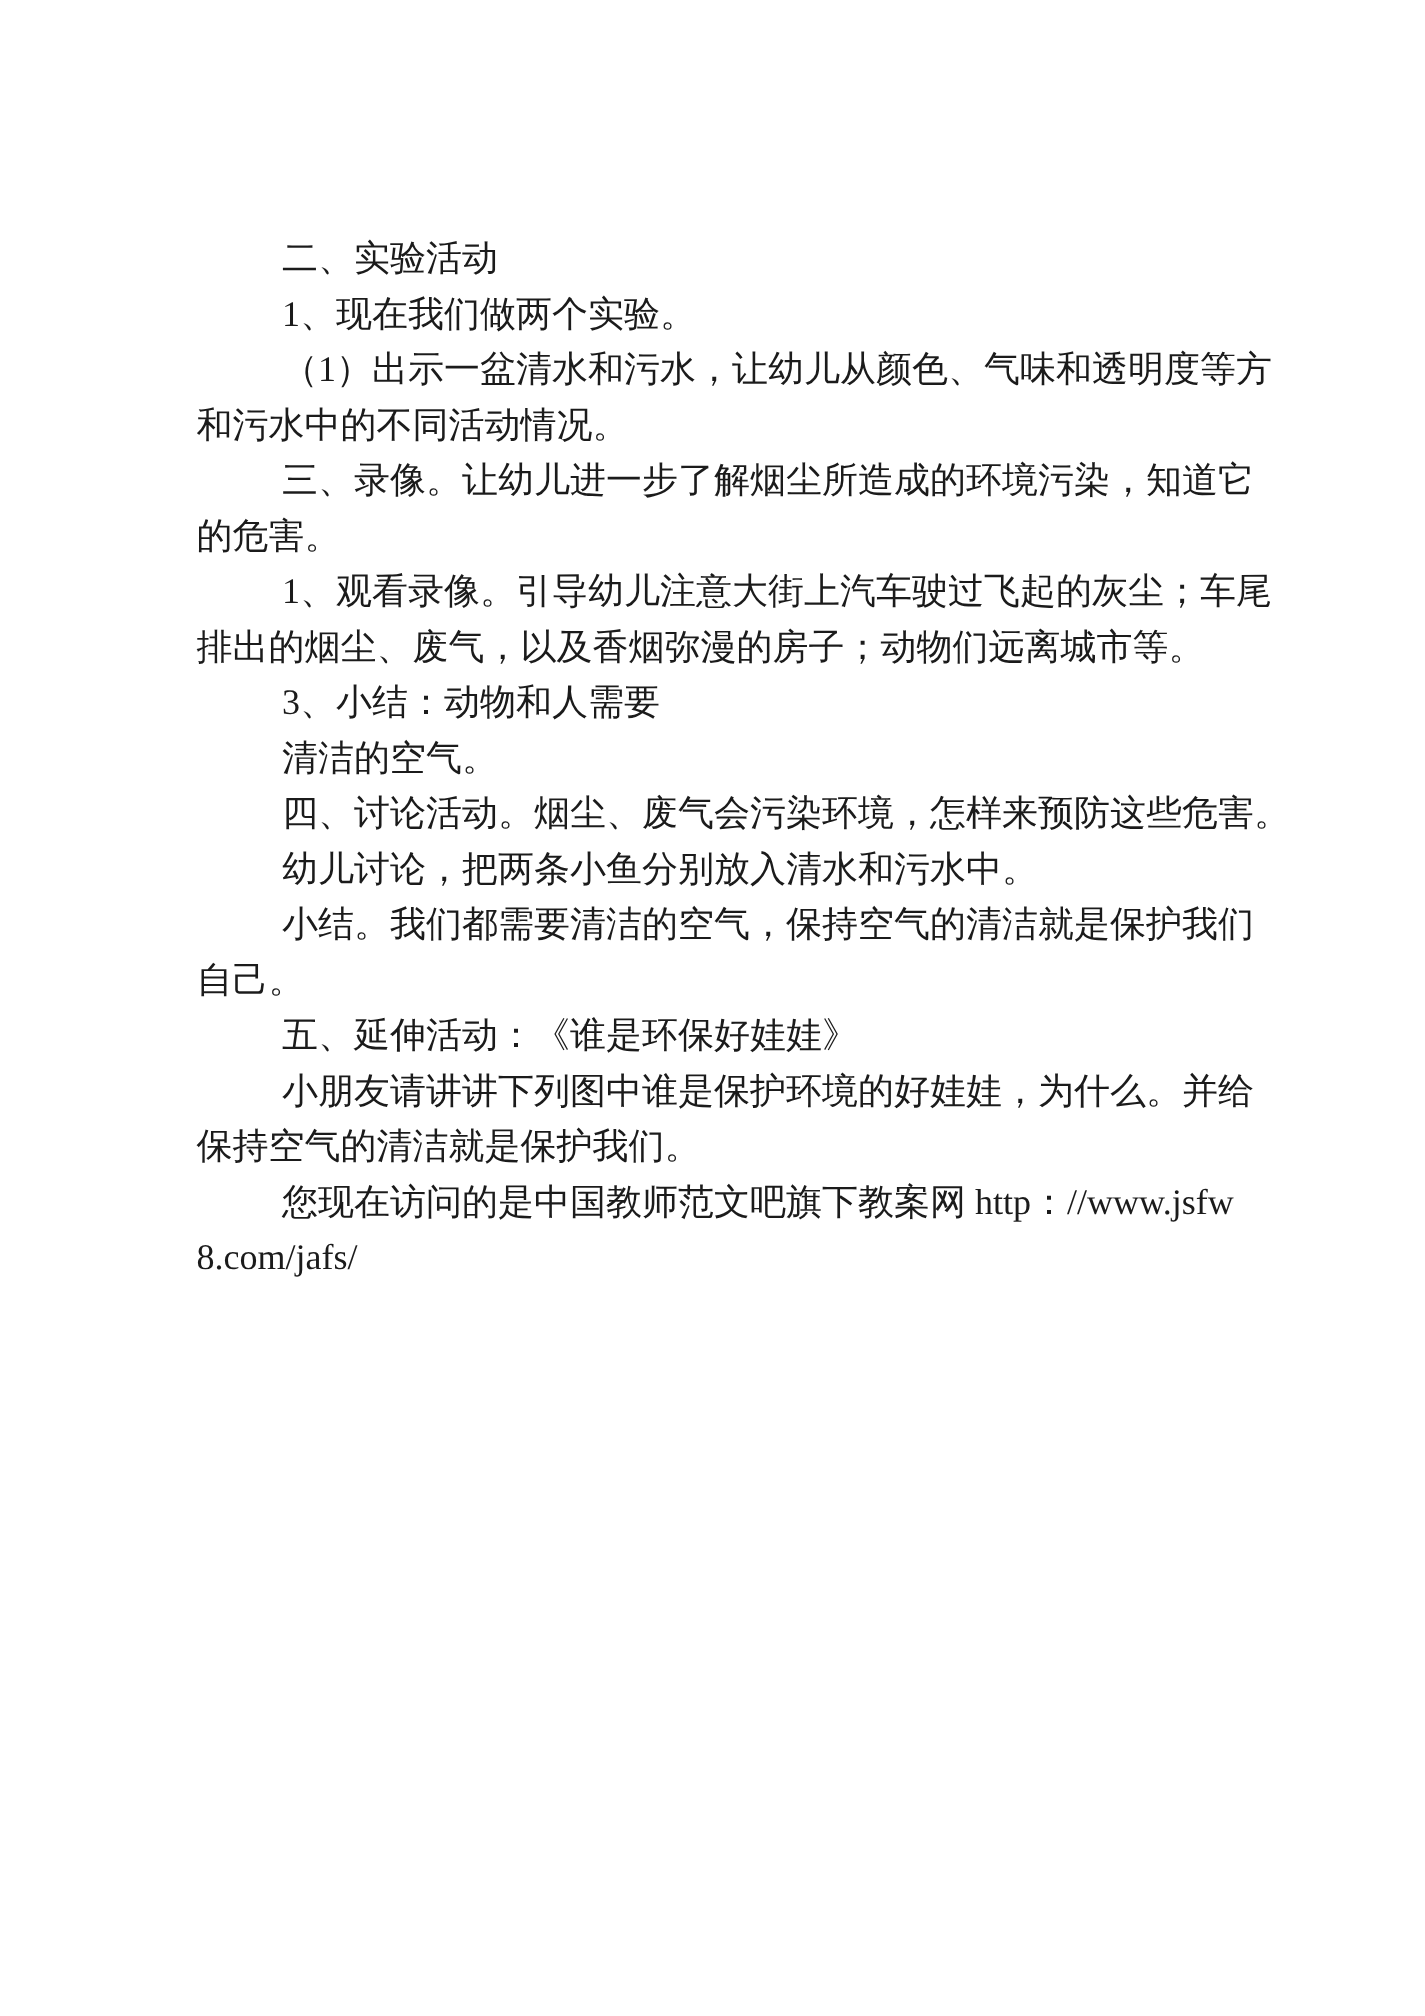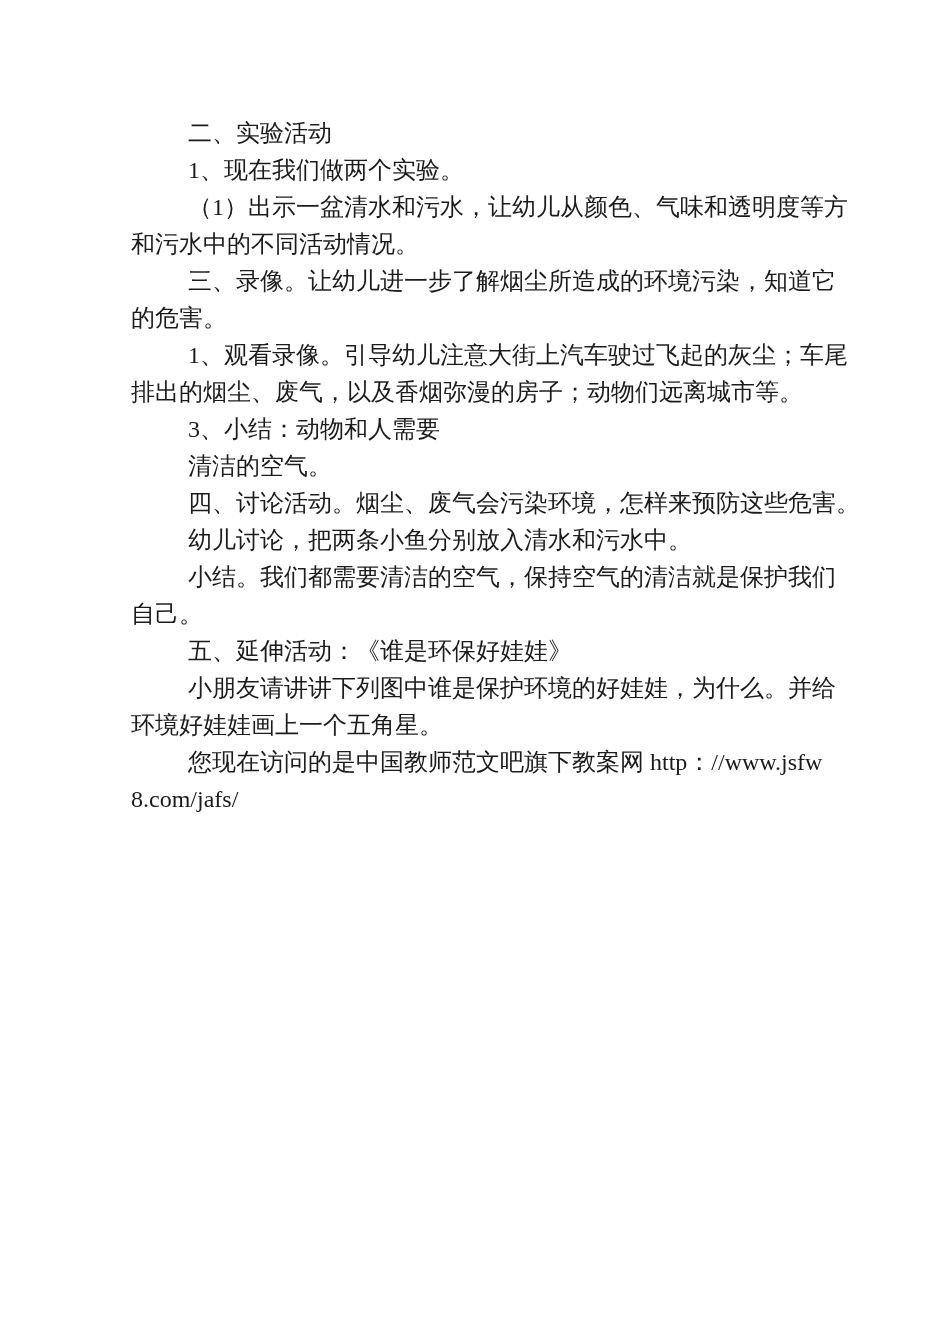--- a/index.html
+++ b/index.html
@@ -7,20 +7,21 @@
   body {
     background: #ffffff;
     font-family: "Liberation Serif", "DejaVu Serif", serif;
   }
   .page {
     position: relative;
     width: 950px;
     height: 1120px;
     background: #ffffff;
     overflow: hidden;
+    margin-top: 40px;
   }
   .content {
     position: absolute;
     left: 131px;
     top: 115px;
     width: 724px;
     font-size: 24px;
     line-height: 37px;
     color: #1b1b1b;
     text-align: left;
@@ -75,21 +76,21 @@
       </p>
       <p class="para">
         <span class="line">小结。我们都需要清洁的空气，保持空气的清洁就是保护我们</span>
         <span class="line">自己。</span>
       </p>
       <p class="para">
         <span class="line">五、延伸活动：《谁是环保好娃娃》</span>
       </p>
       <p class="para">
         <span class="line">小朋友请讲讲下列图中谁是保护环境的好娃娃，为什么。并给</span>
-        <span class="line">环境好娃娃画上一个五角星。</span>
+        <span class="line">保持空气的清洁就是保护我们。</span>
       </p>
       <p class="para">
         <span class="line">您现在访问的是中国教师范文吧旗下教案网 http：//www.jsfw</span>
         <span class="line">8.com/jafs/</span>
       </p>
     </div>
   <div class="footer">第 2 页 共 2 页</div>
 </div>
 
 </body></html>

